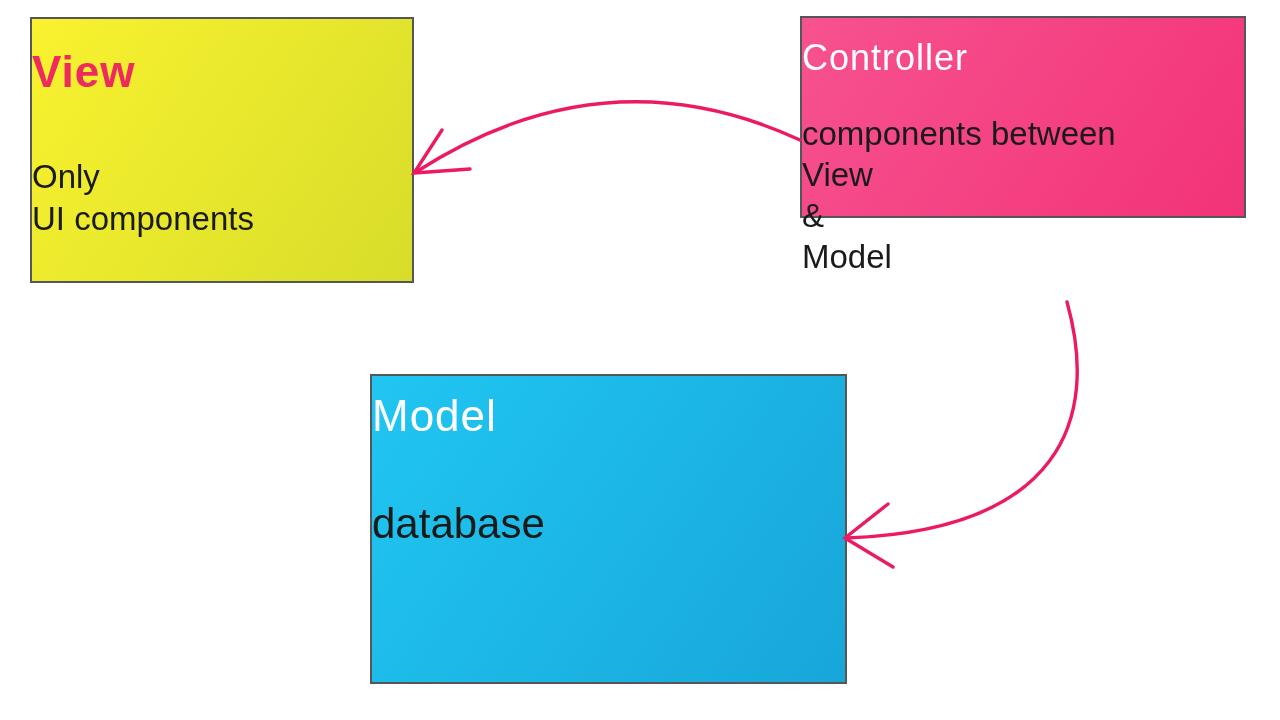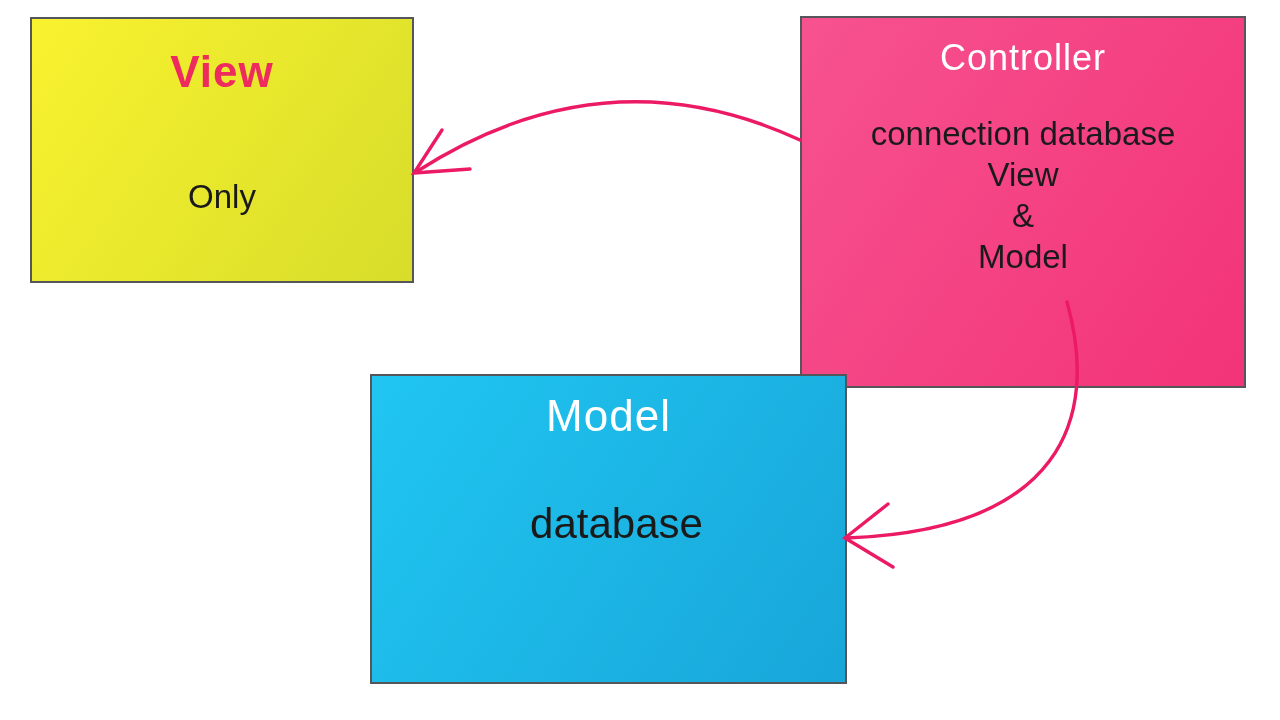--- a/index.html
+++ b/index.html
@@ -12,30 +12,30 @@
     position: relative;
     width: 1280px;
     height: 720px;
     background: var(--background, #ffffff);
     overflow: hidden;
   }
   .box {
     position: absolute;
     border: 2px solid var(--box_border, #55565a);
     box-sizing: border-box;
-    text-align: center;
+    text-align: left;
   }
   .view-box {
     left: 30px; top: 17px;
     width: 384px; height: 266px;
     background: linear-gradient(125deg, var(--view_fill_start, #f9f22f), var(--view_fill_end, #d7dd2a));
   }
   .controller-box {
     left: 800px; top: 16px;
-    width: 446px; height: 372px;
+    width: 446px; height: 202px;
     background: linear-gradient(125deg, var(--controller_fill_start, #f75290), var(--controller_fill_end, #f23377));
   }
   .model-box {
     left: 370px; top: 374px;
     width: 477px; height: 310px;
     background: linear-gradient(125deg, var(--model_fill_start, #20c6f1), var(--model_fill_end, #18a6d9));
   }
   .box-title {
     position: absolute;
     left: 0; right: 0;
@@ -59,34 +59,33 @@
     font-size: 44px;
     line-height: 46px;
     color: var(--title_light, #ffffff);
   }
   .box-body {
     position: absolute;
     left: 0; right: 0;
     color: var(--body_text, #1a1a1a);
   }
   .view-body {
-    top: 157px;
+    top: 137px;
     font-size: 33px;
     line-height: 42px;
   }
   .controller-body {
     top: 95px;
     font-size: 33px;
     line-height: 41px;
   }
   .model-body {
     top: 120px;
     font-size: 42px;
     line-height: 56px;
-    padding-left: 16px;
   }
   .arrow-layer {
     position: absolute;
     left: 0; top: 0;
     width: 1280px; height: 720px;
     pointer-events: none;
   }
   .arrow-stroke {
     fill: none;
     stroke: var(--arrow, #ec1a64);
@@ -96,27 +95,28 @@
 </style>
 </head>
 <body>
 
 <div class="canvas">
 
   <div class="box view-box">
     <div class="box-title view-title">View</div>
     <div class="box-body view-body">
       <div class="body-line">Only</div>
+      <div class="body-line">UI components</div>
     </div>
   </div>
 
   <div class="box controller-box">
     <div class="box-title controller-title">Controller</div>
     <div class="box-body controller-body">
-      <div class="body-line">connection database</div>
+      <div class="body-line">components between</div>
       <div class="body-line">View</div>
       <div class="body-line">&amp;</div>
       <div class="body-line">Model</div>
     </div>
   </div>
 
   <div class="box model-box">
     <div class="box-title model-title">Model</div>
     <div class="box-body model-body">
       <div class="body-line">database</div>

